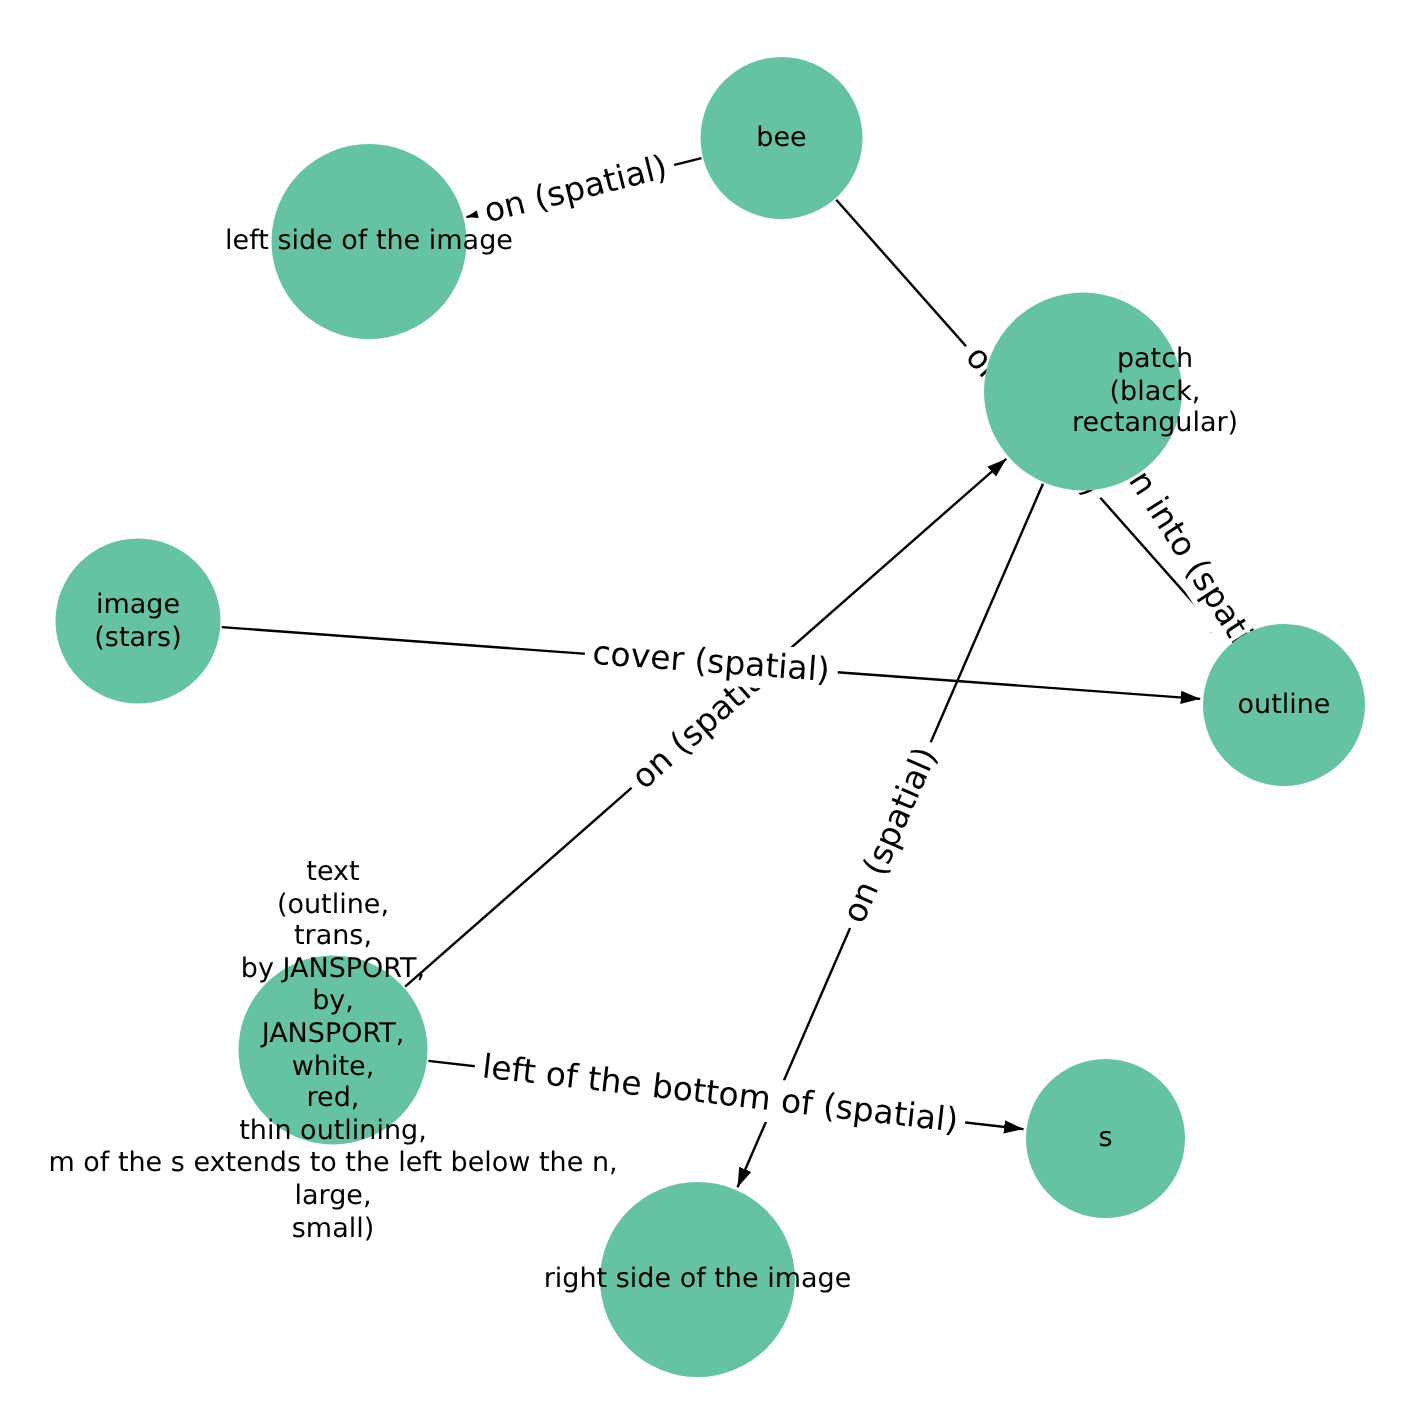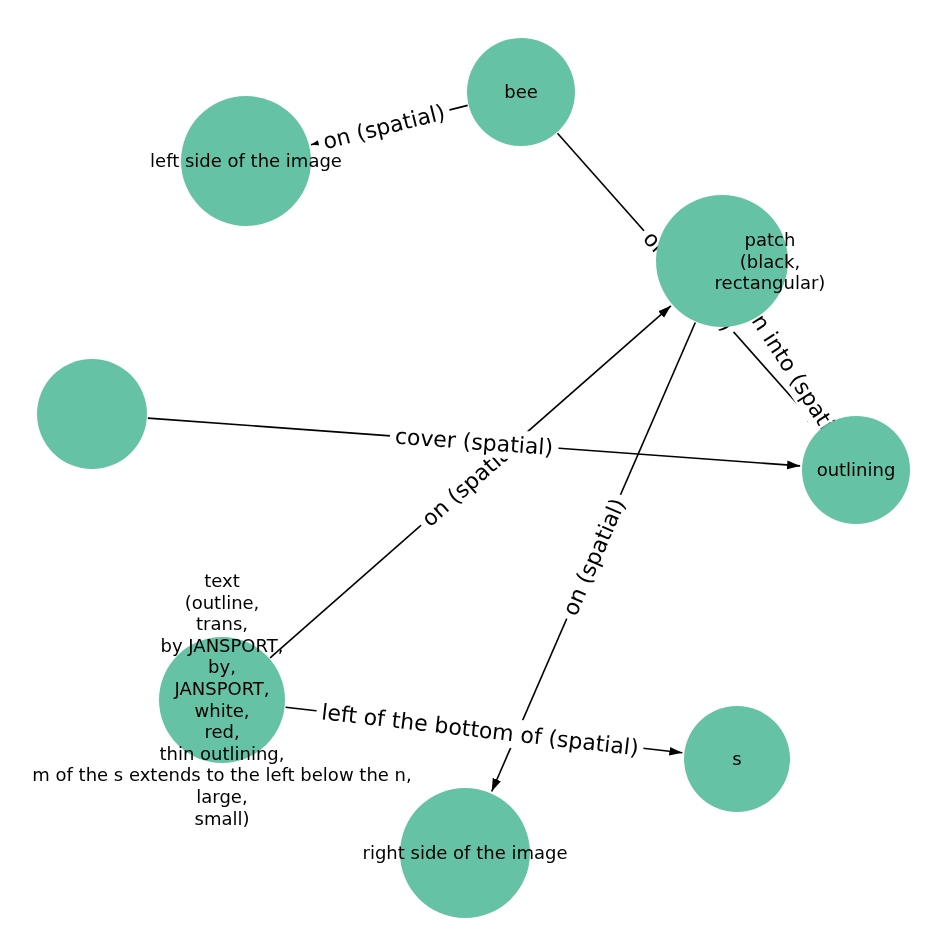--- a/index.html
+++ b/index.html
@@ -75,21 +75,23 @@
       <div class="node" style="left: 159px; top: 637px; width: 126px; height: 126px; background: rgb(102, 194, 165);"></div>
       <div class="node" style="left: 684px; top: 706px; width: 106px; height: 106px; background: rgb(102, 194, 165);"></div>
       <div class="node" style="left: 400px; top: 788px; width: 130px; height: 130px; background: rgb(102, 194, 165);"></div>
     </div>
   <div class="layer">
       <div class="node-label" style="left: 521px; top: 92px;">bee</div>
       <div class="node-label" style="left: 246px; top: 161px;">left side of the image</div>
       <div class="node-label" style="left: 722px; top: 261px; margin-left: 48px;">patch
 (black,
 rectangular)</div>
-      <div class="node-label" style="left: 856px; top: 470px;">outlining</div>
+      <div class="node-label" style="left: 92px; top: 414px;">image
+(stars)</div>
+      <div class="node-label" style="left: 856px; top: 470px;">outline</div>
       <div class="node-label" style="left: 222px; top: 700px;">text
 (outline,
 trans,
 by JANSPORT,
 by,
 JANSPORT,
 white,
 red,
 thin outlining,
 m of the s extends to the left below the n,

